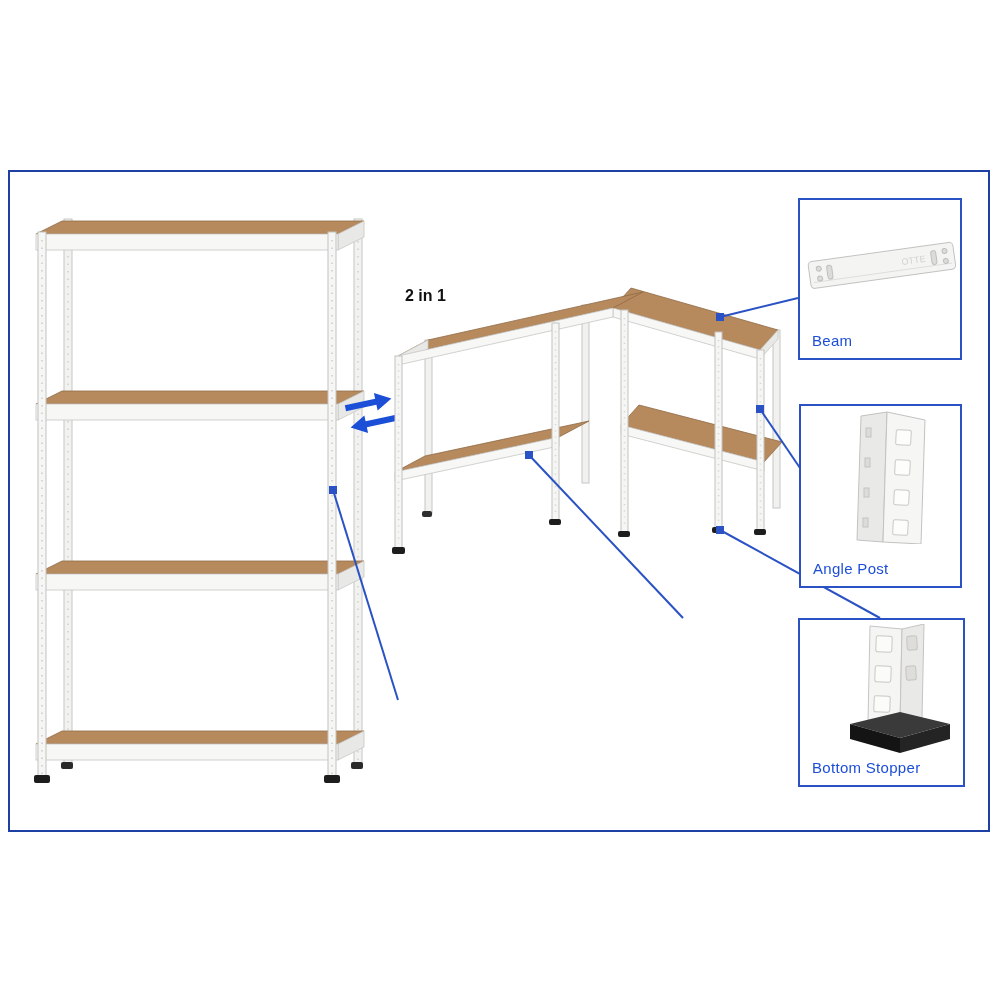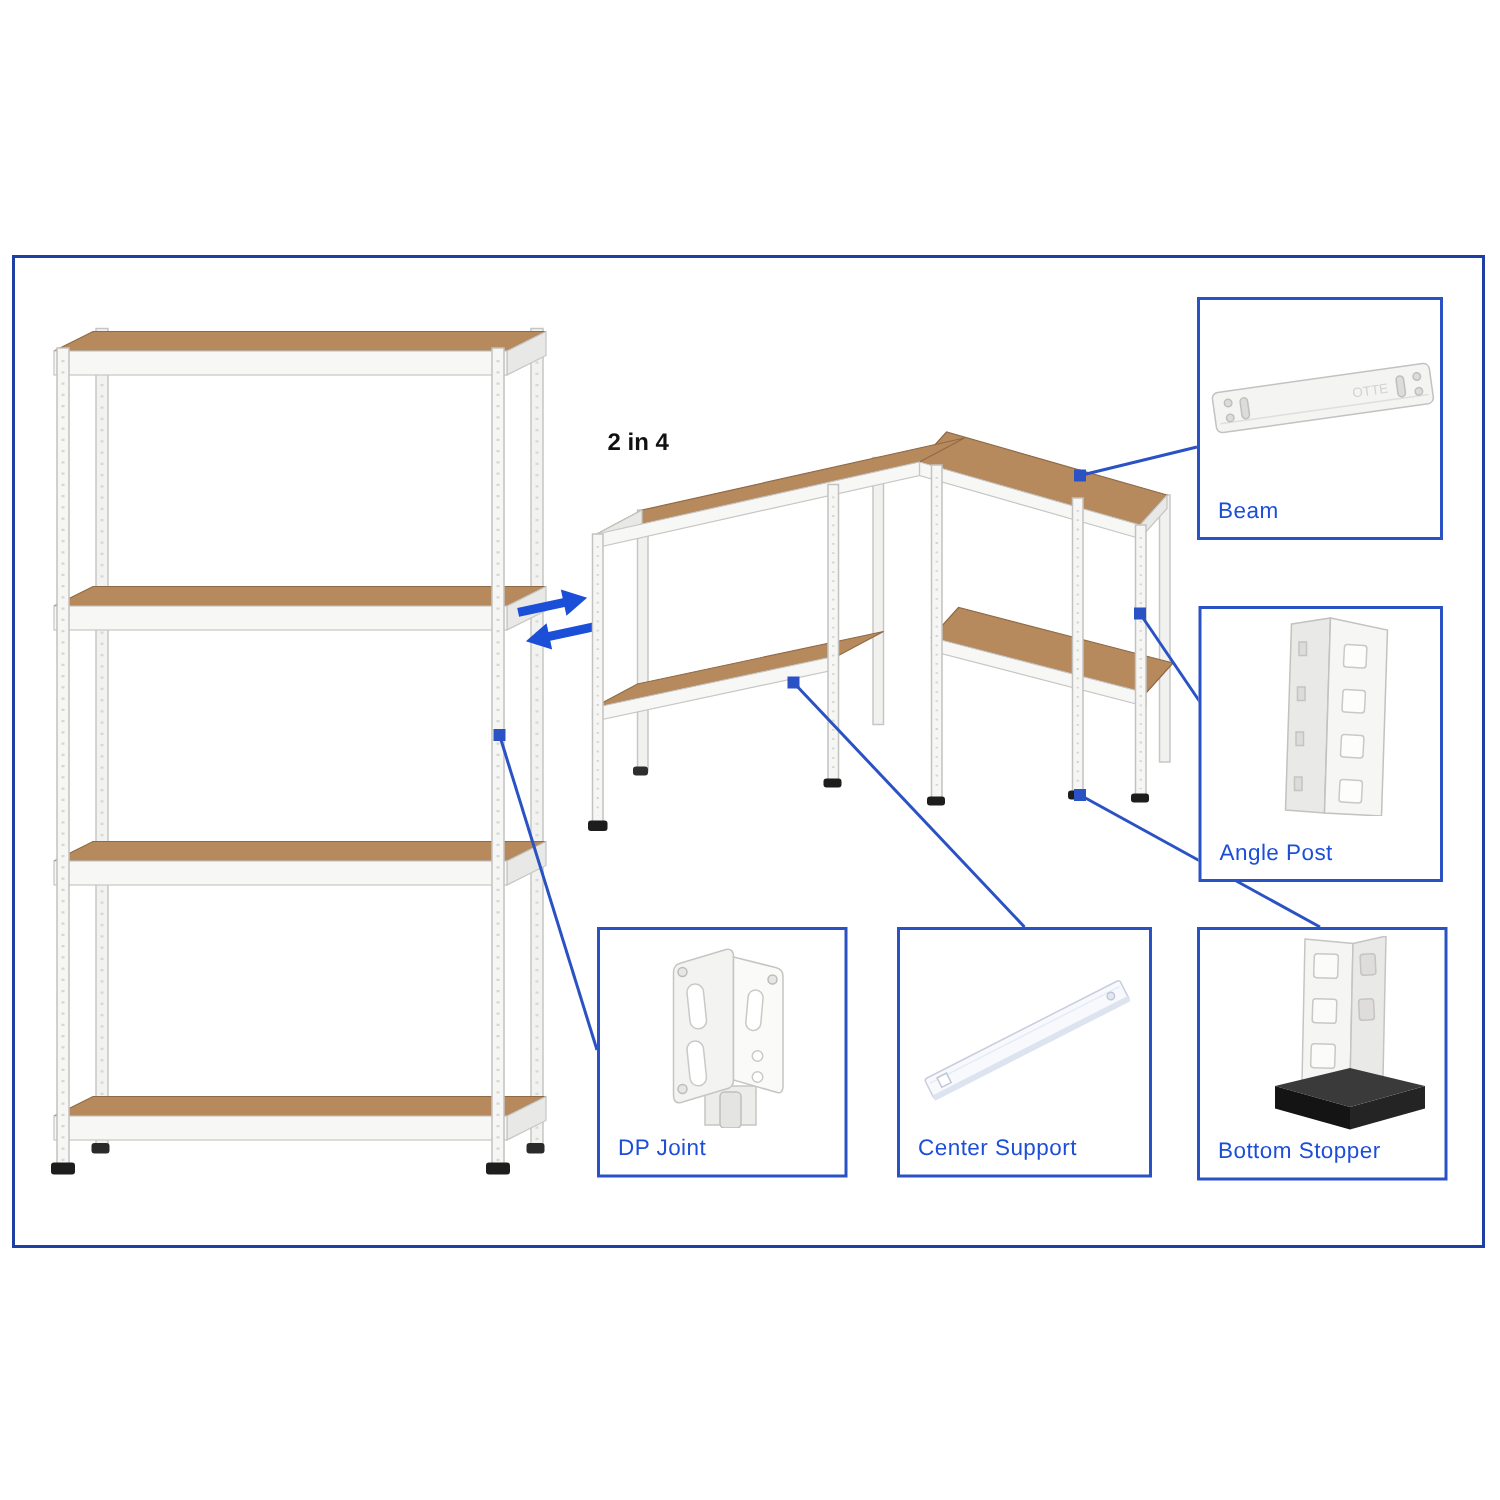--- a/index.html
+++ b/index.html
@@ -79,21 +79,21 @@
     </g>
   </svg>
 
   <svg class="illus" style="left:344px;top:388px;" width="54" height="50" viewBox="0 0 54 50">
     <g transform="rotate(-12 27 25)" fill="#1b4fd7">
       <polygon points="3,12 34,12 34,6 50,15 34,24 34,18 3,18"></polygon>
       <polygon points="51,32 20,32 20,26 4,35 20,44 20,38 51,38"></polygon>
     </g>
   </svg>
 
-  <div class="variant-label">2 in 4</div>
+  <div class="variant-label">2 in 1</div>
 
   <svg class="illus" style="left:388px;top:282px;" width="398" height="280" viewBox="0 0 398 280">
 
     <g>
       <rect x="37" y="58" width="7" height="174" fill="#f1f1ef" stroke="#c6c6c4"></rect>
       <rect x="194" y="23" width="7" height="178" fill="#f1f1ef" stroke="#c6c6c4"></rect>
       <rect x="385" y="48" width="7" height="178" fill="#f1f1ef" stroke="#c6c6c4"></rect>
     </g>
 
     <g>
@@ -178,53 +178,21 @@
       <rect x="58" y="108" width="5" height="9" fill="#dcdcda" stroke="#c4c4c2"></rect>
       <polygon points="82,2 120,10 116,134 78,132" fill="#f6f6f4" stroke="#c2c2c0"></polygon>
       <rect x="91" y="20" width="15" height="15" rx="2" fill="#fdfdfc" stroke="#c9c9c7" transform="rotate(3 98 27)"></rect>
       <rect x="90" y="50" width="15" height="15" rx="2" fill="#fdfdfc" stroke="#c9c9c7" transform="rotate(3 97 57)"></rect>
       <rect x="89" y="80" width="15" height="15" rx="2" fill="#fdfdfc" stroke="#c9c9c7" transform="rotate(3 96 87)"></rect>
       <rect x="88" y="110" width="15" height="15" rx="2" fill="#fdfdfc" stroke="#c9c9c7" transform="rotate(3 95 117)"></rect>
     </svg>
     <div class="callout-label">Angle Post</div>
   </div>
 
-  <div class="callout-box" style="left:398px;top:618px;width:167px;height:167px;">
-    <svg class="callout-art" width="157" height="128" viewBox="0 0 157 128">
-
-      <rect x="66" y="100" width="34" height="26" fill="#ececea" stroke="#c6c6c4"></rect>
-      <rect x="76" y="104" width="14" height="24" rx="3" fill="#e4e4e2" stroke="#bfbfbd"></rect>
-
-      <path d="M50,18 Q45,19 45,24 L45,106 Q45,112 50,111 L80,102 Q85,101 85,96 L85,14 Q85,8 80,9 Z" fill="#f3f3f1" stroke="#c5c5c3"></path>
-      <rect x="55" y="32" width="11" height="30" rx="5.5" fill="#ffffff" stroke="#c9c9c7" transform="rotate(-6 60 47)"></rect>
-      <rect x="55" y="70" width="11" height="30" rx="5.5" fill="#ffffff" stroke="#c9c9c7" transform="rotate(-6 60 85)"></rect>
-      <circle cx="51" cy="24" r="3" fill="#e6e6e4" stroke="#bcbcba"></circle>
-      <circle cx="51" cy="102" r="3" fill="#e6e6e4" stroke="#bcbcba"></circle>
-
-      <path d="M85,14 L113,21 Q118,22 118,27 L118,100 Q118,106 113,104 L85,96 Z" fill="#fafaf9" stroke="#c5c5c3"></path>
-      <rect x="94" y="36" width="10" height="27" rx="5" fill="#ffffff" stroke="#c9c9c7" transform="rotate(5 99 49)"></rect>
-      <circle cx="101" cy="80" r="3.5" fill="#ffffff" stroke="#c9c9c7"></circle>
-      <circle cx="101" cy="94" r="3.5" fill="#ffffff" stroke="#c9c9c7"></circle>
-      <circle cx="111" cy="29" r="3" fill="#e6e6e4" stroke="#bcbcba"></circle>
-    </svg>
-    <div class="callout-label">DP Joint</div>
-  </div>
-
-  <div class="callout-box" style="left:598px;top:618px;width:170px;height:167px;">
-    <svg class="callout-art" width="160" height="128" viewBox="0 0 160 128">
-      <g transform="rotate(-27 80 70)">
-        <rect x="8" y="62" width="146" height="15" rx="2" fill="#f7f9fc" stroke="#c7cede"></rect>
-        <rect x="8" y="74" width="146" height="4" fill="#dde4f0"></rect>
-        <line x1="10" y1="66" x2="152" y2="66" stroke="#e6ecf6"></line>
-        <rect x="16" y="65" width="7" height="7" fill="#ffffff" stroke="#c0c8d8"></rect>
-        <circle cx="144" cy="69" r="2.5" fill="#e2e8f2" stroke="#c0c8d8"></circle>
-      </g>
-    </svg>
-    <div class="callout-label">Center Support</div>
-  </div>
+
 
   <div class="callout-box" style="left:798px;top:618px;width:167px;height:169px;">
     <svg class="callout-art" width="157" height="130" viewBox="0 0 157 130">
 
       <polygon points="66,2 98,5 96,100 64,97" fill="#f5f5f3" stroke="#c5c5c3"></polygon>
       <polygon points="98,5 120,0 118,94 96,100" fill="#e9e9e7" stroke="#c4c4c2"></polygon>
       <rect x="72" y="12" width="16" height="16" rx="2" fill="#fbfbfa" stroke="#c8c8c6" transform="rotate(2 80 20)"></rect>
       <rect x="71" y="42" width="16" height="16" rx="2" fill="#fbfbfa" stroke="#c8c8c6" transform="rotate(2 79 50)"></rect>
       <rect x="70" y="72" width="16" height="16" rx="2" fill="#fbfbfa" stroke="#c8c8c6" transform="rotate(2 78 80)"></rect>
       <rect x="103" y="12" width="10" height="14" rx="2" fill="#dedddb" stroke="#c4c4c2" transform="rotate(-3 108 19)"></rect>

